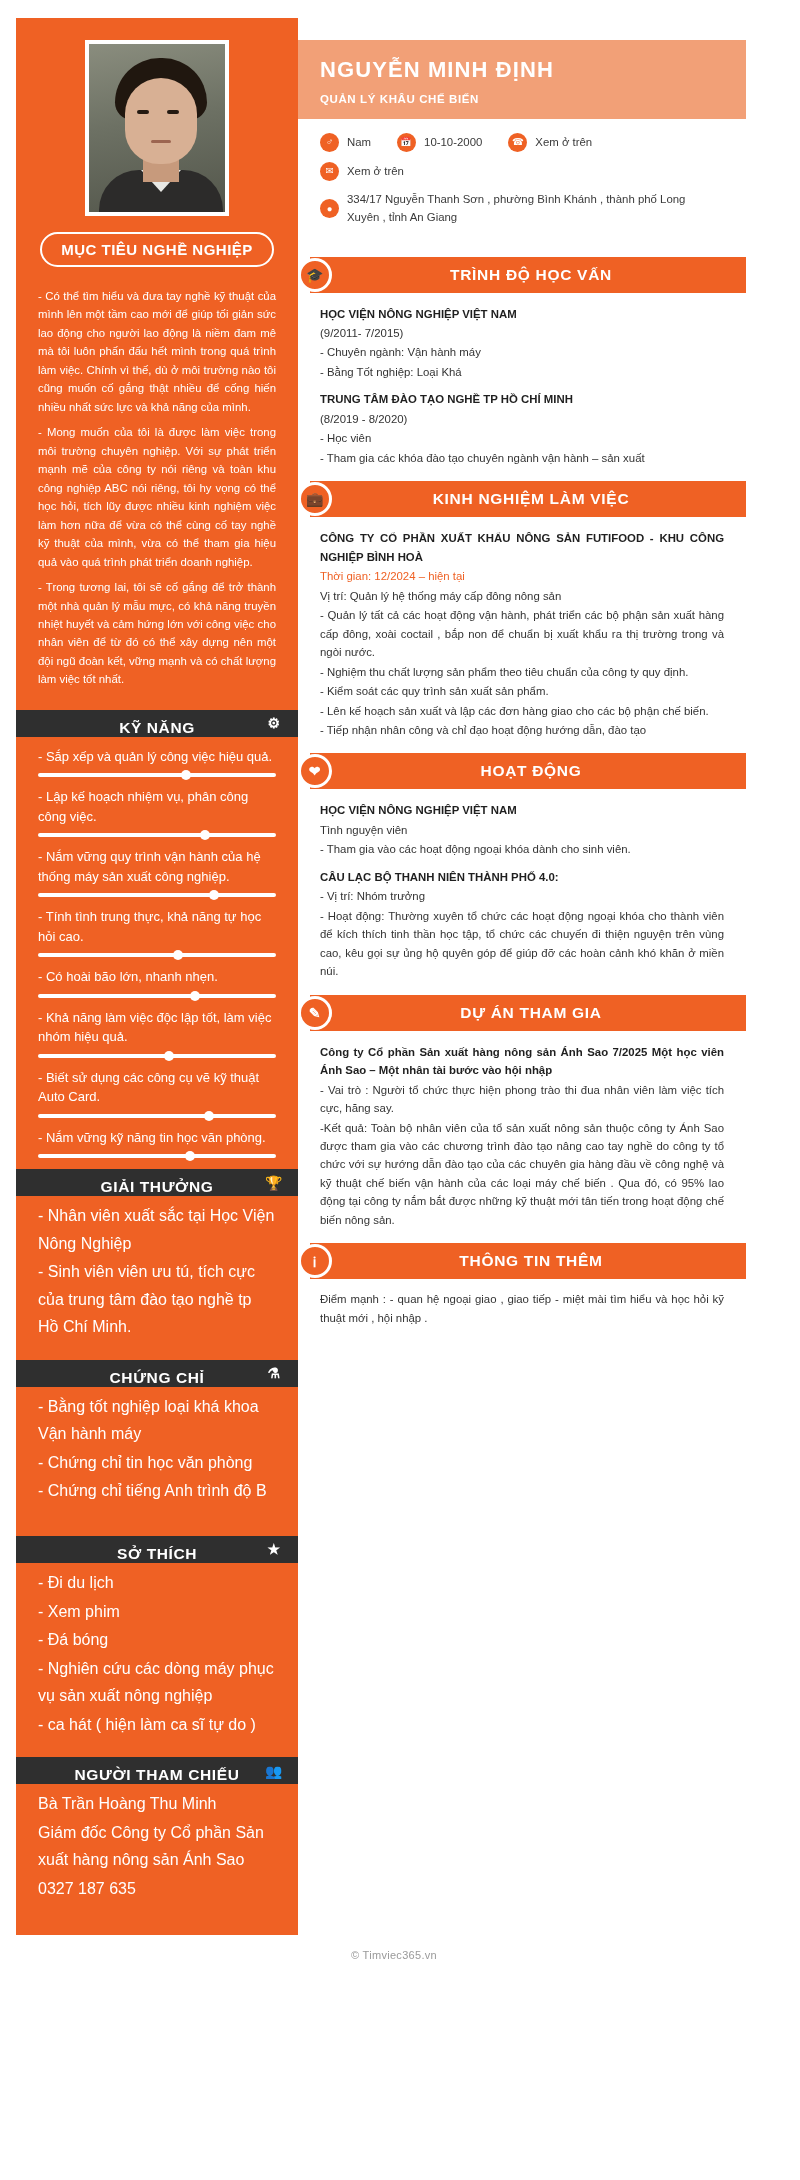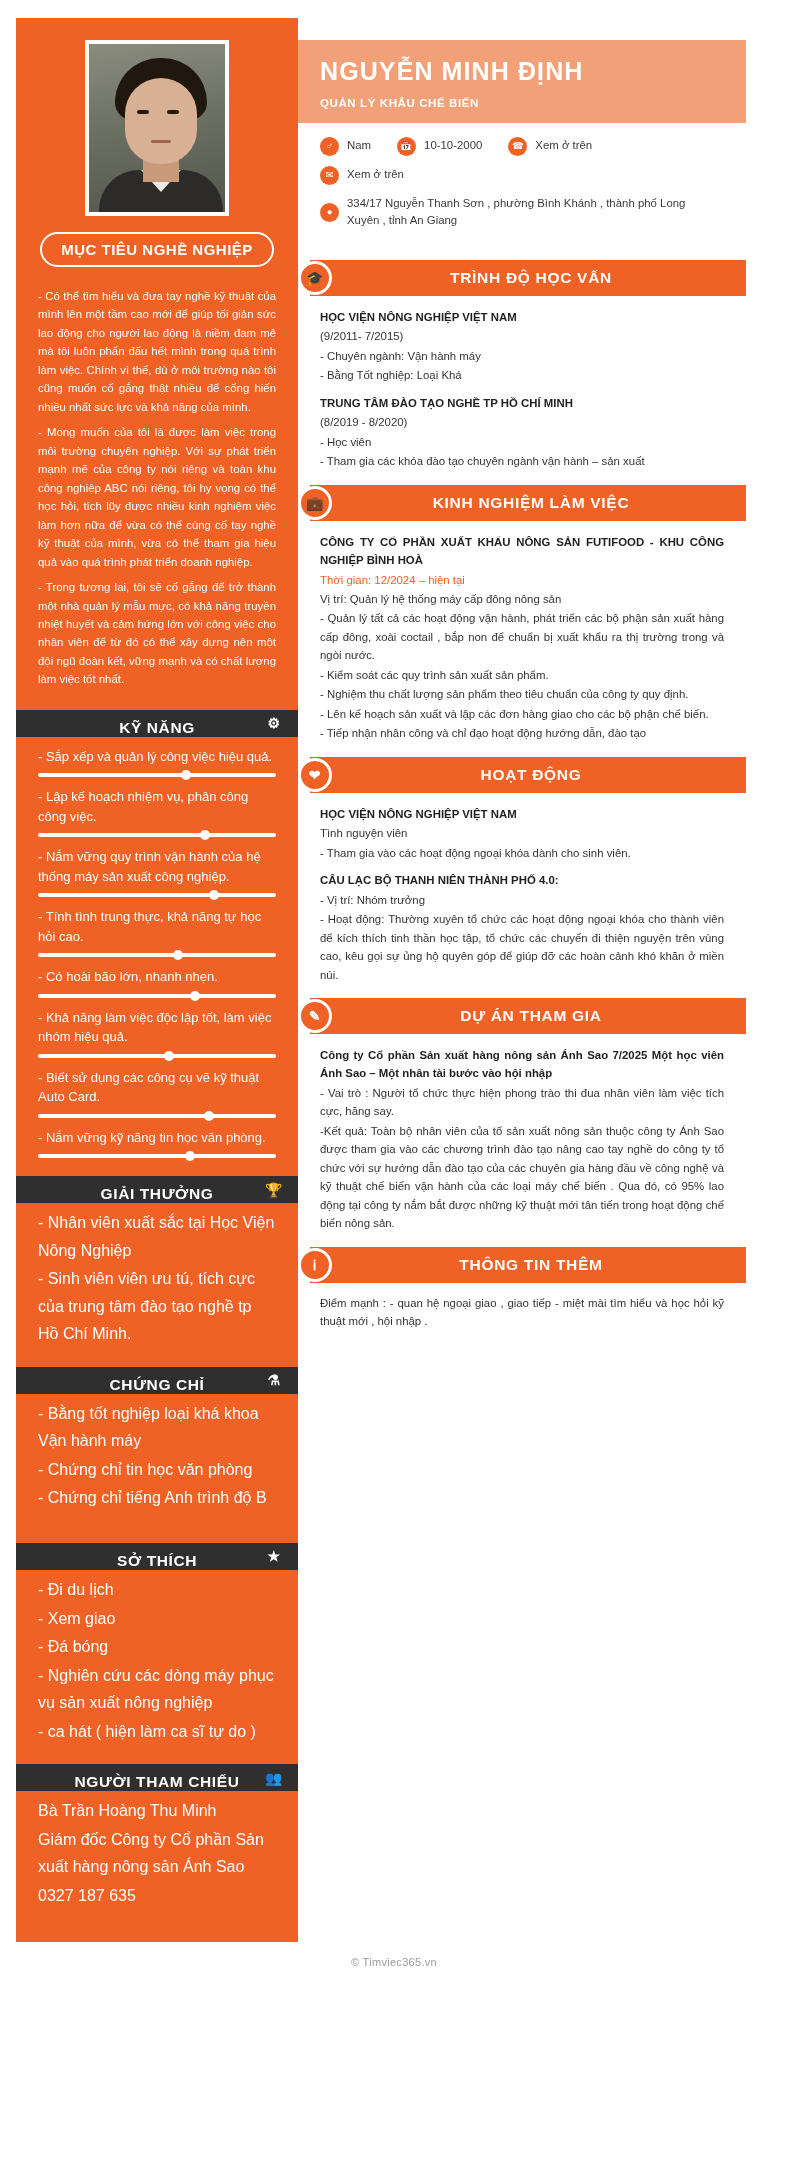--- a/index.html
+++ b/index.html
@@ -170,21 +170,21 @@
     background: #ffffff;
     padding: 0 0 30px 0;
   }
   .name-band {
     background: #f2a077;
     padding: 18px 22px 14px 22px;
     margin-top: 22px;
   }
   .name {
     color: #ffffff;
-    font-size: 25px;
+    font-size: 22px;
     font-weight: bold;
     letter-spacing: 1.1px;
     line-height: 1.1;
   }
   .role {
     margin-top: 11px;
     color: #ffffff;
     font-size: 11.5px;
     font-weight: bold;
     letter-spacing: .6px;
@@ -324,21 +324,21 @@
         <div class="skill-item">- Biết sử dụng các công cụ vẽ kỹ thuật Auto Card.</div>
         <div class="bar">
             <i style="left:72%"></i>
           </div>
         <div class="skill-item">- Nắm vững kỹ năng tin học văn phòng.</div>
         <div class="bar">
             <i style="left:64%"></i>
           </div>
       </div>
 
-      <div class="lheader" style="margin-top:18px">
+      <div class="lheader" style="margin-top:11px">
         <span>GIẢI THƯỞNG</span>
         <span class="hicon">🏆</span>
       </div>
       <div class="list-left">
         <div>- Nhân viên xuất sắc tại Học Viện Nông Nghiệp</div>
         <div>- Sinh viên viên ưu tú, tích cực của trung tâm đào tạo nghề tp Hồ Chí Minh.</div>
       </div>
 
       <div class="lheader" style="margin-top:14px">
         <span>CHỨNG CHỈ</span>
@@ -349,21 +349,21 @@
         <div>- Chứng chỉ tin học văn phòng</div>
         <div>- Chứng chỉ tiếng Anh trình độ B</div>
       </div>
 
       <div class="lheader" style="margin-top:26px">
         <span>SỞ THÍCH</span>
         <span class="hicon">★</span>
       </div>
       <div class="list-left">
         <div>- Đi du lịch</div>
-        <div>- Xem giao</div>
+        <div>- Xem phim</div>
         <div>- Đá bóng</div>
         <div>- Nghiên cứu các dòng máy phục vụ sản xuất nông nghiệp</div>
         <div>- ca hát ( hiện làm ca sĩ tự do )</div>
       </div>
 
       <div class="lheader" style="margin-top:14px">
         <span>NGƯỜI THAM CHIẾU</span>
         <span class="hicon">👥</span>
       </div>
       <div class="list-left">
@@ -430,22 +430,22 @@
       <div class="rsection">
         <div class="rheader">
           <span class="ric">💼</span>
           <span>KINH NGHIỆM LÀM VIỆC</span>
         </div>
         <div class="rbody">
           <div class="t">CÔNG TY CỔ PHẦN XUẤT KHẨU NÔNG SẢN FUTIFOOD - KHU CÔNG NGHIỆP BÌNH HOÀ</div>
           <div class="time">Thời gian: 12/2024 – hiện tại</div>
           <div class="ln">Vị trí: Quản lý hệ thống máy cấp đông nông sản</div>
           <div class="ln">- Quản lý tất cả các hoạt động vận hành, phát triển các bộ phận sản xuất hàng cấp đông, xoài coctail , bắp non để chuẩn bị xuất khẩu ra thị trường trong và ngòi nước.</div>
+          <div class="ln">- Nghiệm thu chất lượng sản phẩm theo tiêu chuẩn của công ty quy định.</div>
           <div class="ln">- Kiểm soát các quy trình sản xuất sản phẩm.</div>
-          <div class="ln">- Nghiệm thu chất lượng sản phẩm theo tiêu chuẩn của công ty quy định.</div>
           <div class="ln">- Lên kế hoạch sản xuất và lập các đơn hàng giao cho các bộ phận chế biến.</div>
           <div class="ln">- Tiếp nhận nhân công và chỉ đạo hoạt động hướng dẫn, đào tạo</div>
         </div>
       </div>
 
       <div class="rsection">
         <div class="rheader">
           <span class="ric">❤</span>
           <span>HOẠT ĐỘNG</span>
         </div>

